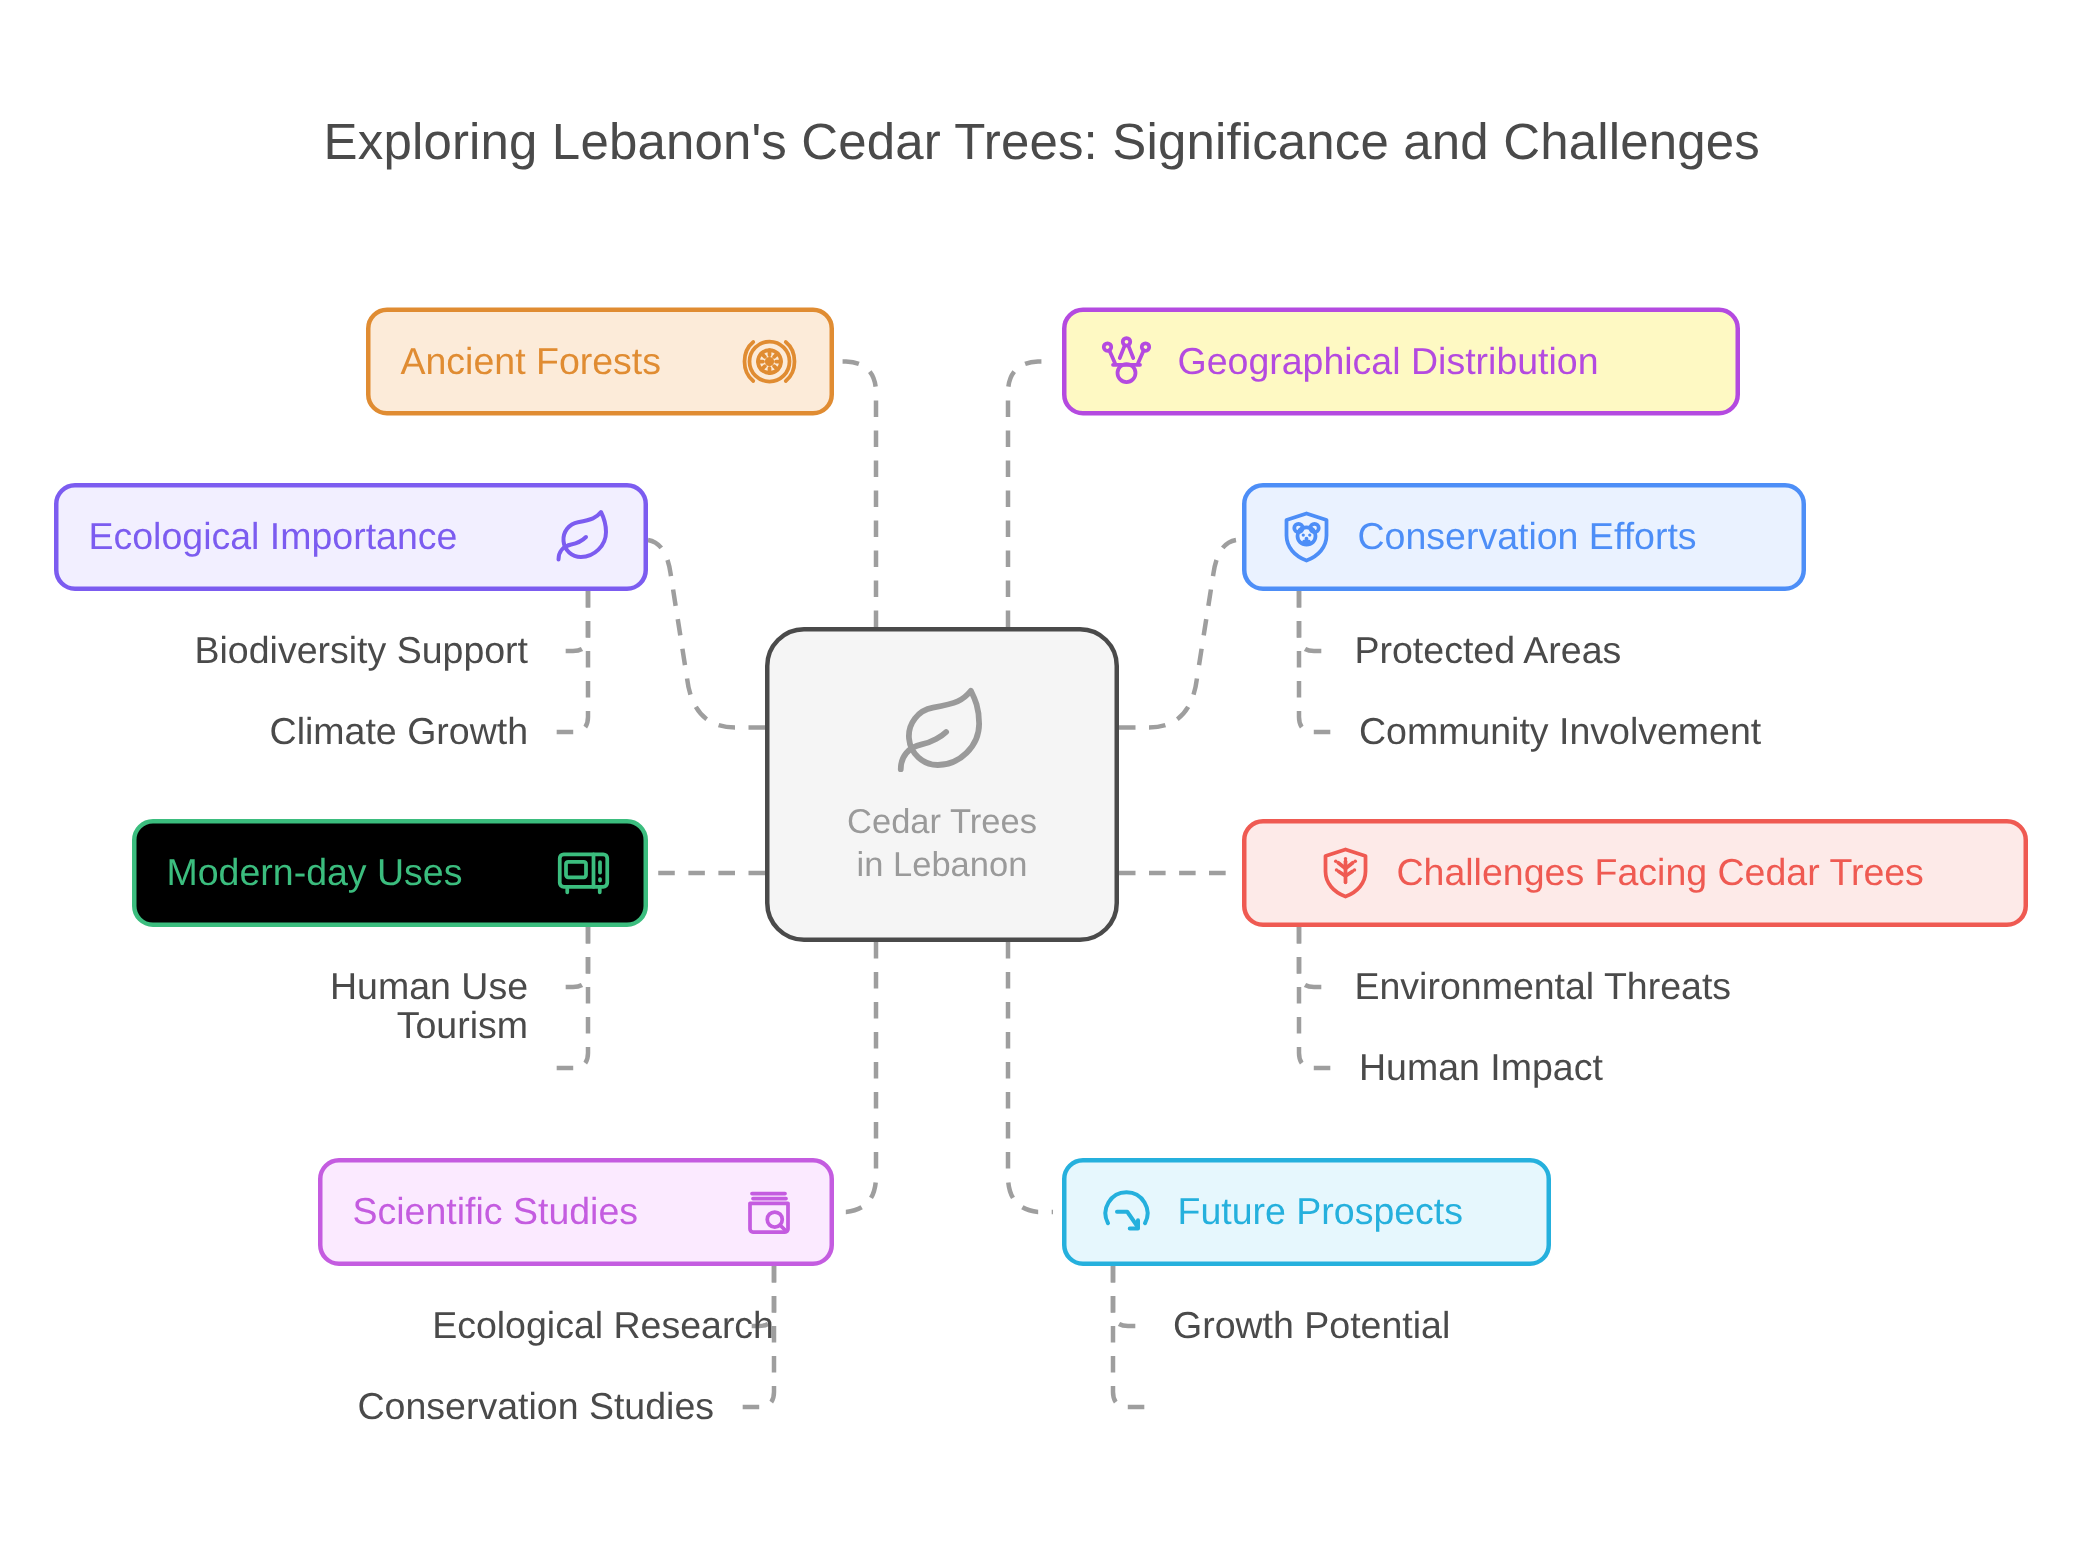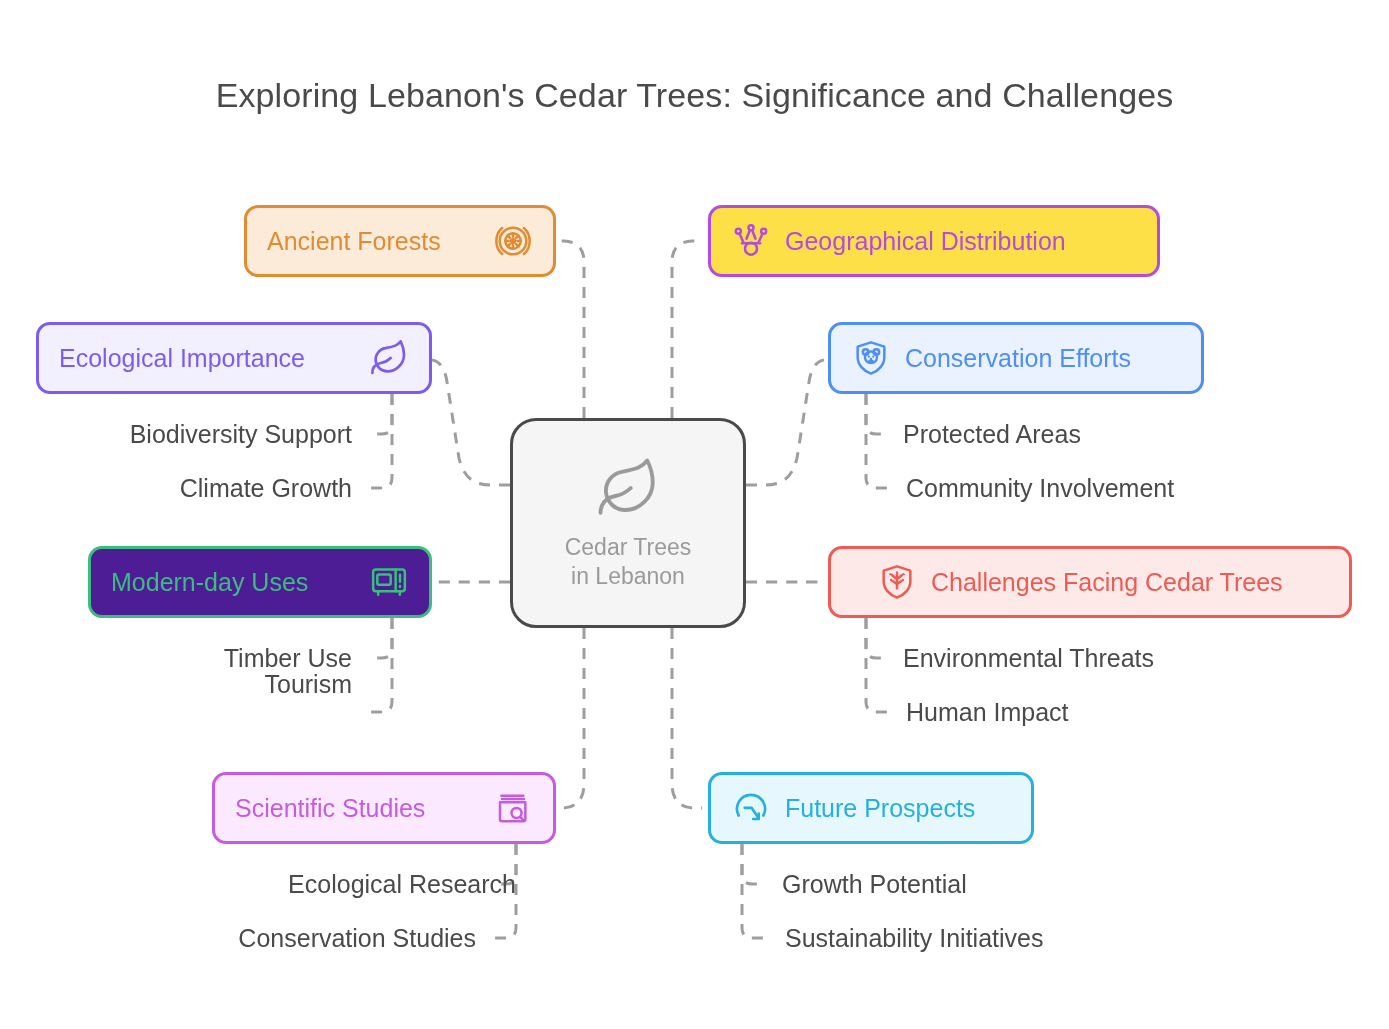--- a/index.html
+++ b/index.html
@@ -181,51 +181,51 @@
     <span class="node-icon">
       <svg width="40" height="40" viewBox="0 0 24 24" fill="none" stroke="#7c5cf0" stroke-width="1.6" stroke-linecap="round" stroke-linejoin="round">
         <path d="M11 20A7 7 0 0 1 9.8 6.1C15.5 5 17 4.48 19 2c1 2 2 4.18 2 8 0 5.5-4.78 10-10 10z"></path>
         <path d="M2 21c0-3 1.85-5.36 5.08-6C9.5 14.52 12 13 13 12"></path>
       </svg>
     </span>
   </div>
   <div class="leaf right-align" style="left:0px; top:422px; width:352px;">Biodiversity Support</div>
   <div class="leaf right-align" style="left:0px; top:476px; width:352px;">Climate Growth</div>
 
-  <div class="node icon-right" style="left: 88px; top: 546px; width: 344px; border-color: rgb(59, 189, 126); background: #4c1d95; gap: 24px;">
+  <div class="node icon-right" style="left: 88px; top: 546px; width: 344px; border-color: rgb(59, 189, 126); background: #000000; gap: 24px;">
     <span class="node-label" style="color: rgb(59, 189, 126);">Modern-day Uses</span>
     <span class="node-icon">
       <svg width="40" height="40" viewBox="0 0 24 24" fill="none" stroke="#3bbd7e" stroke-width="1.5" stroke-linecap="round" stroke-linejoin="round">
         <rect x="2.5" y="4.5" width="19" height="13" rx="1.6"></rect>
         <path d="M16 4.5v13"></path>
         <rect x="5" y="7.5" width="8" height="6.2" rx="0.9"></rect>
         <path d="M18.6 7.6v4.2"></path>
         <path d="M18.6 14.4v0.6"></path>
         <path d="M5.5 17.5v2.2M18.5 17.5v2.2"></path>
       </svg>
     </span>
   </div>
-  <div class="leaf right-align" style="left:0px; top:646px; width:352px;">Timber Use</div>
+  <div class="leaf right-align" style="left:0px; top:646px; width:352px;">Human Use</div>
   <div class="leaf right-align" style="left:0px; top:672px; width:352px;">Tourism</div>
 
   <div class="node icon-right" style="left: 212px; top: 772px; width: 344px; border-color: rgb(196, 92, 224); background: rgb(251, 234, 255);">
     <span class="node-label" style="color: rgb(196, 92, 224);">Scientific Studies</span>
     <span class="node-icon">
       <svg width="40" height="40" viewBox="0 0 24 24" fill="none" stroke="#c45ce0" stroke-width="1.5" stroke-linecap="round" stroke-linejoin="round">
         <path d="M5 4.6h13.2M5.4 6.6h13.2"></path>
         <path d="M4.2 8.5h15.2v10.3a1.2 1.2 0 0 1-1.2 1.2H5.4a1.2 1.2 0 0 1-1.2-1.2V8.5z"></path>
         <circle cx="14.1" cy="15" r="3"></circle>
         <path d="M16.4 17.4l2.3 2.3"></path>
       </svg>
     </span>
   </div>
   <div class="leaf right-align" style="left:0px; top:872px; width:476px;margin-left:40px;">Ecological Research</div>
   <div class="leaf right-align" style="left:0px; top:926px; width:476px;">Conservation Studies</div>
 
-  <div class="node icon-left" style="left: 708px; top: 205px; width: 452px; border-color: rgb(180, 74, 224); background: #fde047;">
+  <div class="node icon-left" style="left: 708px; top: 205px; width: 452px; border-color: rgb(180, 74, 224); background: #fef9c3;">
     <span class="node-icon">
       <svg width="40" height="40" viewBox="0 0 24 24" fill="none" stroke="#b44ae0" stroke-width="1.5" stroke-linecap="round" stroke-linejoin="round">
         <circle cx="4.4" cy="6.2" r="1.5"></circle>
         <circle cx="12" cy="4.1" r="1.5"></circle>
         <circle cx="19.6" cy="6.2" r="1.5"></circle>
         <circle cx="12" cy="16.6" r="3.6"></circle>
         <path d="M5.1 7.5l2.3 5.2M18.9 7.5l-2.3 5.2M11.3 5.55L9.3 10.6M12.7 5.55l2 5.05"></path>
         <path d="M6.6 13.3h10.8"></path>
       </svg>
     </span>
@@ -272,15 +272,14 @@
     <span class="node-icon">
       <svg width="40" height="40" viewBox="0 0 24 24" fill="none" stroke="#25b0dd" stroke-width="1.6" stroke-linecap="round" stroke-linejoin="round">
         <path d="M19.4 16.5A8.4 8.4 0 1 0 4.6 16.5"></path>
         <path d="M8.2 11.9h4.1l4.3 6.2"></path>
         <path d="M13.3 18.6h3.3v-3.3"></path>
       </svg>
     </span>
     <span class="node-label" style="color: rgb(37, 176, 221);">Future Prospects</span>
   </div>
   <div class="leaf" style="left:782px; top:872px;">Growth Potential</div>
-  <div class="leaf" style="left:785px; top:926px;">Sustainability Initiatives</div>
 
 </div>
 
 </body></html>

